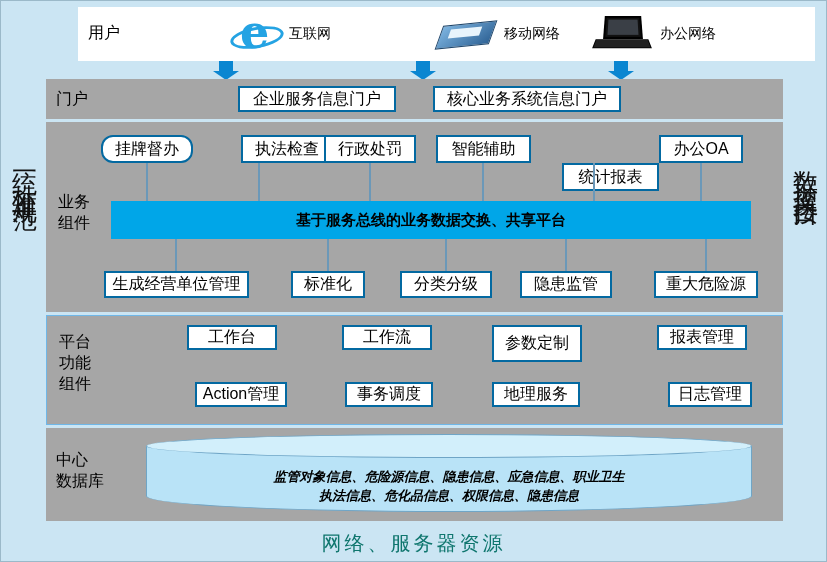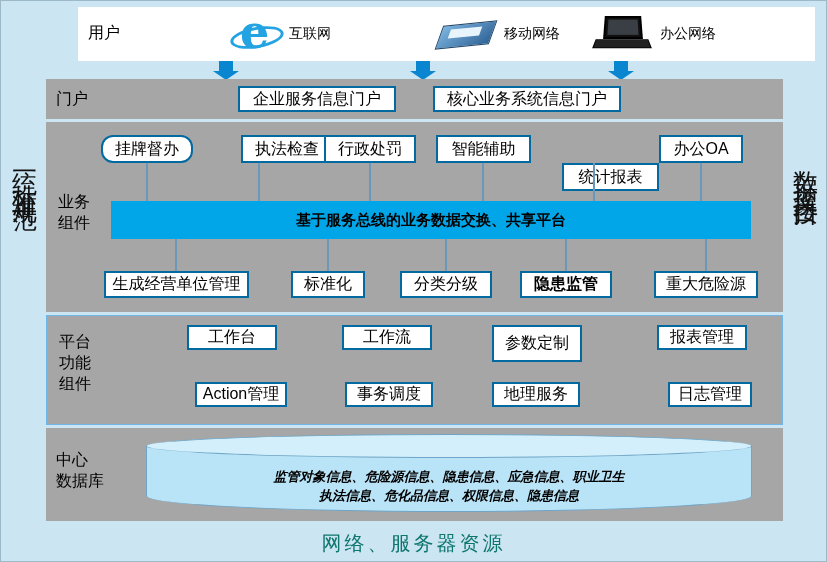--- a/index.html
+++ b/index.html
@@ -142,21 +142,21 @@
 
     <div class="conn" style="left:129px;top:117px;height:32px;"></div>
     <div class="conn" style="left:281px;top:117px;height:32px;"></div>
     <div class="conn" style="left:399px;top:117px;height:32px;"></div>
     <div class="conn" style="left:519px;top:117px;height:32px;"></div>
     <div class="conn" style="left:659px;top:117px;height:32px;"></div>
 
     <div class="gbox" style="left:58px;top:149px;width:145px;height:27px;">生成经营单位管理</div>
     <div class="gbox" style="left:245px;top:149px;width:74px;height:27px;">标准化</div>
     <div class="gbox" style="left:354px;top:149px;width:92px;height:27px;">分类分级</div>
-    <div class="gbox" style="left:474px;top:149px;width:92px;height:27px;font-weight:bold;">隐患监管</div>
+    <div class="gbox" style="left:474px;top:149px;width:92px;height:27px;">隐患监管</div>
     <div class="gbox" style="left:608px;top:149px;width:104px;height:27px;">重大危险源</div>
   </div>
 
   <div class="panel platform">
     <div class="row-label" style="left:12px;top:16px;">平台
 功能
 组件</div>
 
     <div class="gbox" style="left:140px;top:9px;width:90px;height:25px;">工作台</div>
     <div class="gbox" style="left:295px;top:9px;width:90px;height:25px;">工作流</div>

